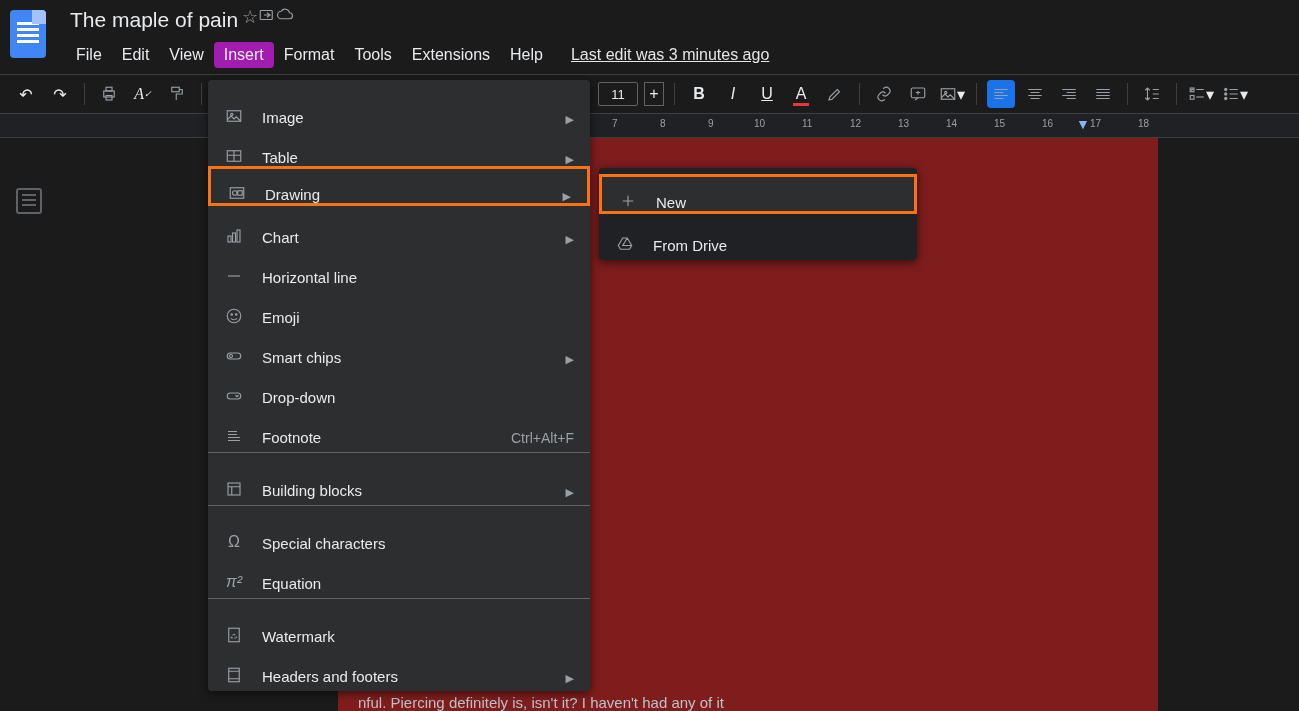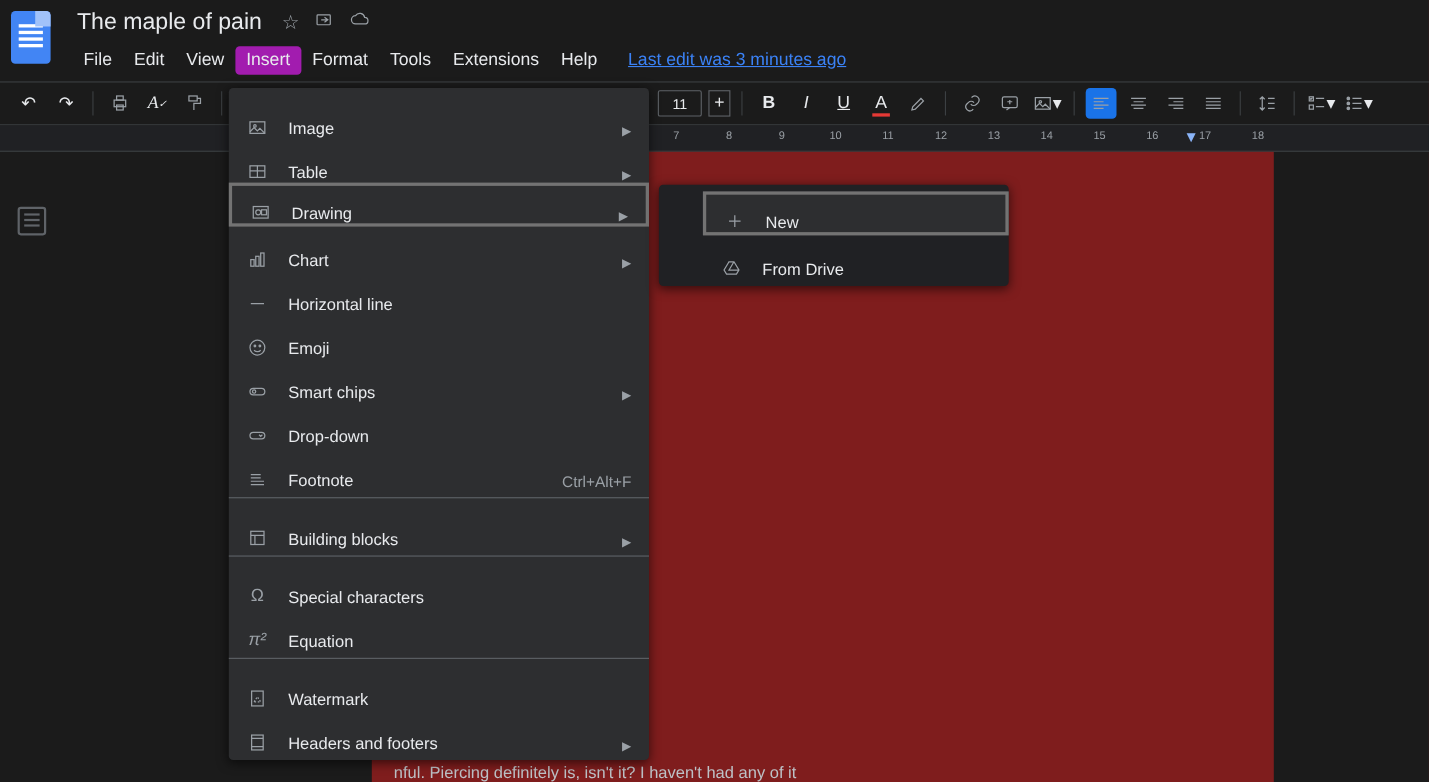--- a/index.html
+++ b/index.html
@@ -4,27 +4,27 @@
 <style>
   * { box-sizing: border-box; margin: 0; padding: 0; font-family: Arial, sans-serif; }
   body { background: #1b1b1b; color: #e8eaed; width: 1299px; height: 711px; overflow: hidden; position: relative; }
 
   
   .header { display:flex; align-items:flex-start; padding:6px 10px 0 10px; height:74px; }
   .logo { width:36px; height:48px; background:#4285f4; border-radius:4px; position:relative; margin-right:20px; margin-top:4px; }
   .logo::before { content:""; position:absolute; left:7px; top:12px; width:22px; height:3px; background:#fff; box-shadow:0 6px 0 #fff, 0 12px 0 #fff, 0 18px 0 #fff; }
   .logo::after { content:""; position:absolute; right:0; top:0; width:14px; height:14px; background:#a1c2fa; border-top-right-radius:4px; }
   .title-area { flex:1; }
-  .title-row { display:flex; align-items:center; gap:14px; }
+  .title-row { display:flex; }
   .doc-title { font-size:21px; color:#e8eaed; padding:2px 4px; }
   .title-icon { color:#9aa0a6; font-size:18px; cursor:pointer; }
   .menu-row { display:flex; gap:0; margin-top:8px; }
   .menu-item { padding:4px 10px; font-size:16px; color:#e8eaed; cursor:pointer; border-radius:4px;text-align:right; }
   .menu-item.active { background:#a21caf; }
-  .last-edit { color:#3b82f6; text-decoration:underline; font-size:16px; margin-left:18px; padding:4px 0; }
+  .last-edit { color:#e5e5e5; text-decoration:underline; font-size:16px; margin-left:18px; padding:4px 0; }
 
   
   .toolbar { height:40px; border-top:1px solid #3c4043; border-bottom:1px solid #3c4043; display:flex; align-items:center; padding:0 12px; gap:6px; }
   .tbtn { width:28px; height:28px; display:flex; align-items:center; justify-content:center; color:#e8eaed; cursor:pointer; border-radius:4px; font-size:16px; }
   .tbtn.active { background:#1a73e8; }
   .sep { width:1px; height:22px; background:#3c4043; margin:0 4px; }
   .font-input { background:transparent; border:1px solid #5f6368; color:#e8eaed; width:40px; height:24px; text-align:center; border-radius:2px; font-size:13px; }
   .plus-minus { width:20px; height:24px; border:1px solid #5f6368; display:flex; align-items:center; justify-content:center; cursor:pointer; }
 
   
@@ -36,29 +36,29 @@
   .canvas-area { position:absolute; top:138px; left:0; right:0; bottom:0; display:flex; }
   .outline { width:58px; display:flex; justify-content:center; padding-top:50px; }
   .outline-icon { width:26px; height:26px; border:2px solid #5f6368; border-radius:3px; position:relative; }
   .outline-icon::before { content:""; position:absolute; left:4px; top:4px; width:14px; height:2px; background:#5f6368; box-shadow:0 5px 0 #5f6368, 0 10px 0 #5f6368; }
   .paper { background:#7f1d1d; width:820px; margin-left:40px; height:100%; position:relative; color:#bdc1c6; padding:20px 30px; overflow:hidden; }
   .paper .line { position:absolute; bottom:0; left:20px; font-size:15px; white-space:nowrap; }
 
   
   .dd { position:absolute; background:#2d2e30; border-radius:4px; box-shadow:0 2px 10px rgba(0,0,0,.6); padding:6px 0; }
   .dd-item { display:flex; align-items:flex-end; height:40px; padding:0 16px; font-size:15px; color:#e8eaed; cursor:pointer; gap:18px; position:relative; white-space:nowrap; }
-  .dd-item.highlighted-red { border:3px solid #737373; }
+  .dd-item.highlighted-red { border:3px solid #f97316; }
   .dd-icon { width:20px; height:20px; display:flex; align-items:center; justify-content:center; color:#9aa0a6; font-size:16px; }
   .dd-shortcut { margin-left:auto; color:#9aa0a6; font-size:14px; }
   .dd-arrow { margin-left:auto; color:#9aa0a6; font-size:11px; }
   .dd-divider { height:1px; background:#5f6368; margin:6px 0; }
 
   .insert-menu { left:208px; top:80px; width:382px; }
   .sub-menu { left:599px; top:168px; width:318px; background:#202124; }
-  .sub-menu .dd-item { height:40px;margin-left:40px; }
+  .sub-menu .dd-item { height:40px; }
   .sub-menu .dd-item.highlighted-red { background:#2d2e30; }
 
   svg { width:18px; height:18px; fill:none; stroke:#9aa0a6; stroke-width:1.5; }
 </style>
 </head>
 <body>
 
 <div class="header">
   <div class="logo"></div>
   <div class="title-area">

